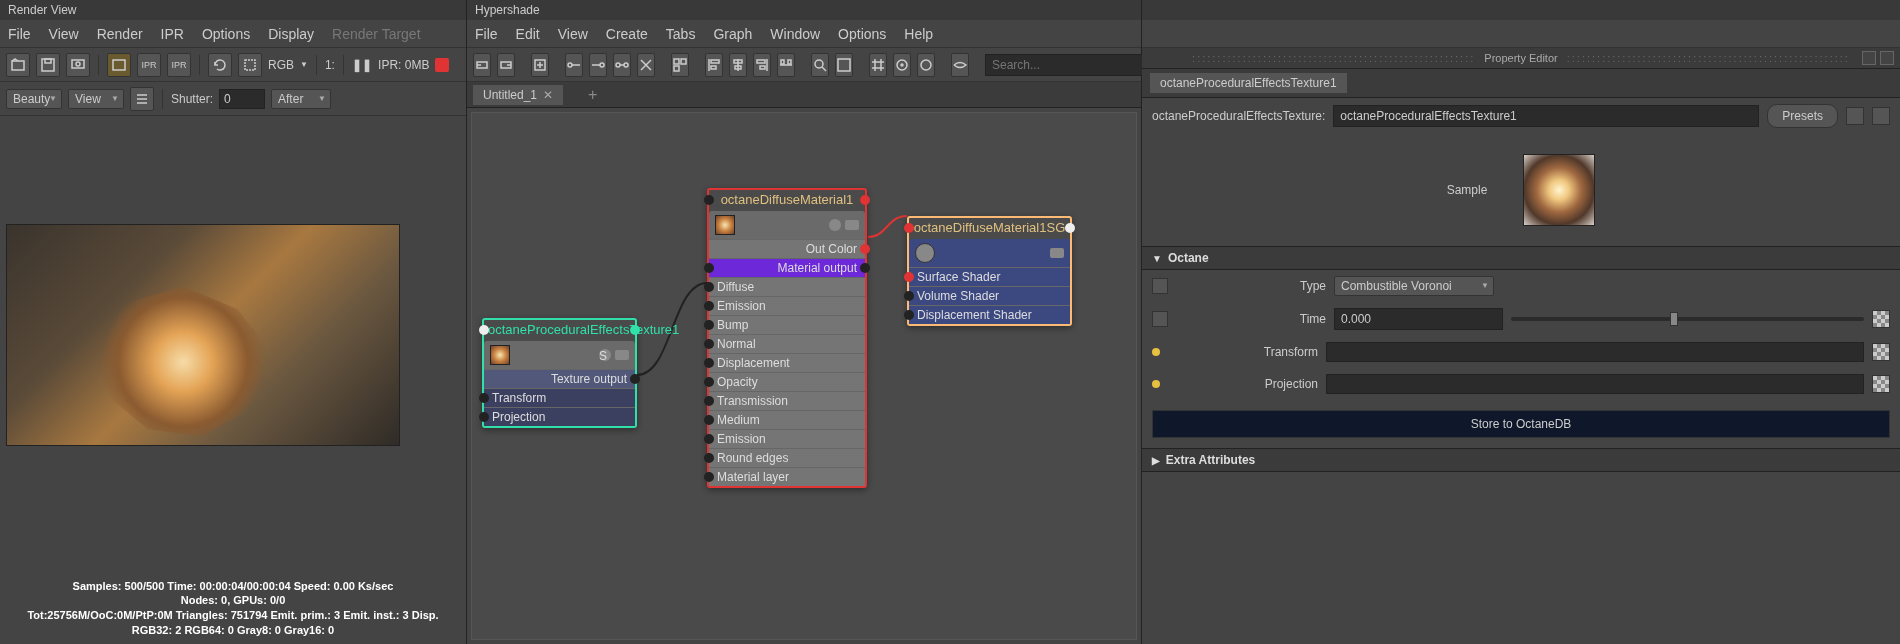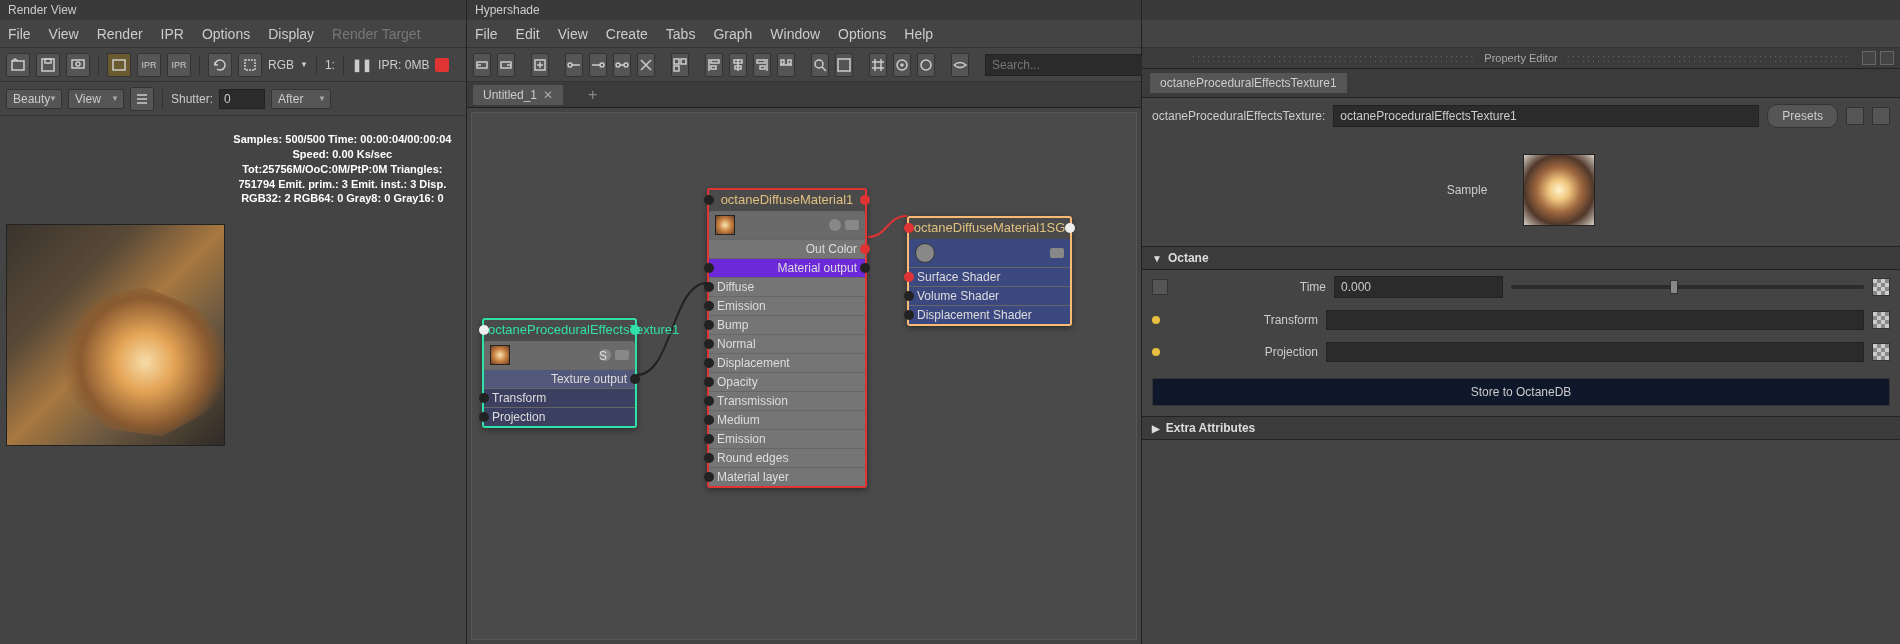--- a/index.html
+++ b/index.html
@@ -21,21 +21,21 @@
   .tool-btn svg { width: 16px; height: 16px; stroke: #ccc; fill: none; stroke-width: 1.5; }
   .sep { width: 1px; height: 20px; background: #333; margin: 0 2px; }
   .txt-lbl { color: #ccc; font-size: 12px; }
   .record-dot { width: 14px; height: 14px; background: #e03333; border-radius: 2px; }
 
   .dropdown { background: #555; border: 1px solid #333; color: #ccc; padding: 2px 18px 2px 6px; font-size: 12px; position: relative; cursor:pointer; border-radius:2px;}
   .dropdown::after { content: "▼"; font-size: 8px; position: absolute; right: 4px; top: 4px; color: #aaa; }
   .num-input { background: #2b2b2b; border: 1px solid #222; color: #ccc; width: 46px; padding: 2px 4px; font-size: 12px; }
   
   
-  .render-area { flex: 1; background: #444; padding: 8px 6px 6px 6px; display: flex; }
+  .render-area { flex: 1; background: #444; padding: 8px 6px 6px 6px; display: flex; flex-direction: column; }
   .render-image { width: 394px; height: 222px; background: linear-gradient(135deg, #3a342d 0%, #5a4a38 30%, #a87840 50%, #6b5840 70%, #2f2b27 100%); position: relative; border: 1px solid #222; margin-top:100px; }
   .render-image::before {
     content: ""; position: absolute; top: 28%; left: 22%; width: 180px; height: 150px;
     background: radial-gradient(circle at 50% 50%, #f6dca8 0%, #e4a456 25%, #8a5a30 55%, transparent 70%);
     filter: blur(1px);
     clip-path: polygon(50% 0%, 80% 15%, 100% 45%, 90% 80%, 60% 100%, 30% 95%, 5% 70%, 0% 35%, 20% 10%);
   }
   .render-stats { color: #fff; font-size: 11px; line-height: 1.35; text-align: center; padding: 8px 4px 0 4px; font-weight: bold;}
   
   
@@ -187,20 +187,21 @@
     <div class="sep"></div>
     <span class="txt-lbl">Shutter:</span>
     <input class="num-input" value="0" style="">
     <div class="dropdown" style="width:60px">After</div>
   </div>
   <div class="render-area">
     <div class="render-image"></div>
     <div style="flex:1"></div>
     <div class="render-stats">
       <div>Samples: 500/500 Time: 00:00:04/00:00:04 Speed: 0.00 Ks/sec</div>
+      <div>Nodes: 0, GPUs: 0/0</div>
       <div>Tot:25756M/OoC:0M/PtP:0M Triangles: 751794 Emit. prim.: 3 Emit. inst.: 3 Disp.</div>
       <div>RGB32: 2 RGB64: 0 Gray8: 0 Gray16: 0</div>
     </div>
   </div>
 </div>
 
 <div class="panel panel-mid">
   <div class="panel-title-bar">Hypershade</div>
   <div class="menu-bar">
     <span class="menu-item">File</span>
@@ -490,20 +491,25 @@
   <div class="sample-area">
     <span>Sample</span>
     <div class="sample-swatch"></div>
   </div>
   <div class="section-head">
     <span class="tri">▼</span>
     <span>Octane</span>
   </div>
   <div class="prop-row">
     <div class="gray-sq"></div>
+    <span class="prop-label">Type</span>
+    <div class="dropdown" style="flex:0 0 160px">Combustible Voronoi</div>
+  </div>
+  <div class="prop-row">
+    <div class="gray-sq"></div>
     <span class="prop-label">Time</span>
     <input class="prop-field" style="flex: 0 0 70px;" value="0.000">
     <div class="slider-track">
         <div class="slider-thumb"></div>
       </div>
     <div class="checker"></div>
   </div>
   <div class="prop-row">
     <div class="yellow-dot"></div>
     <span class="prop-label">Transform</span>

